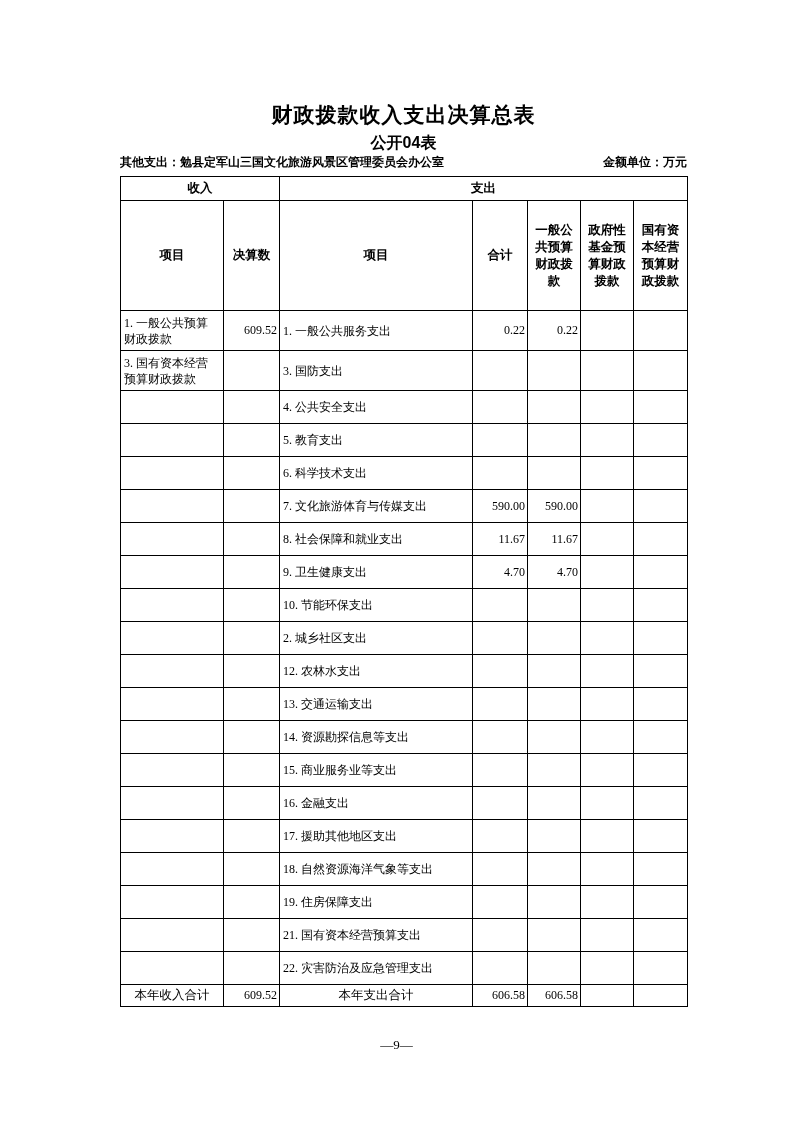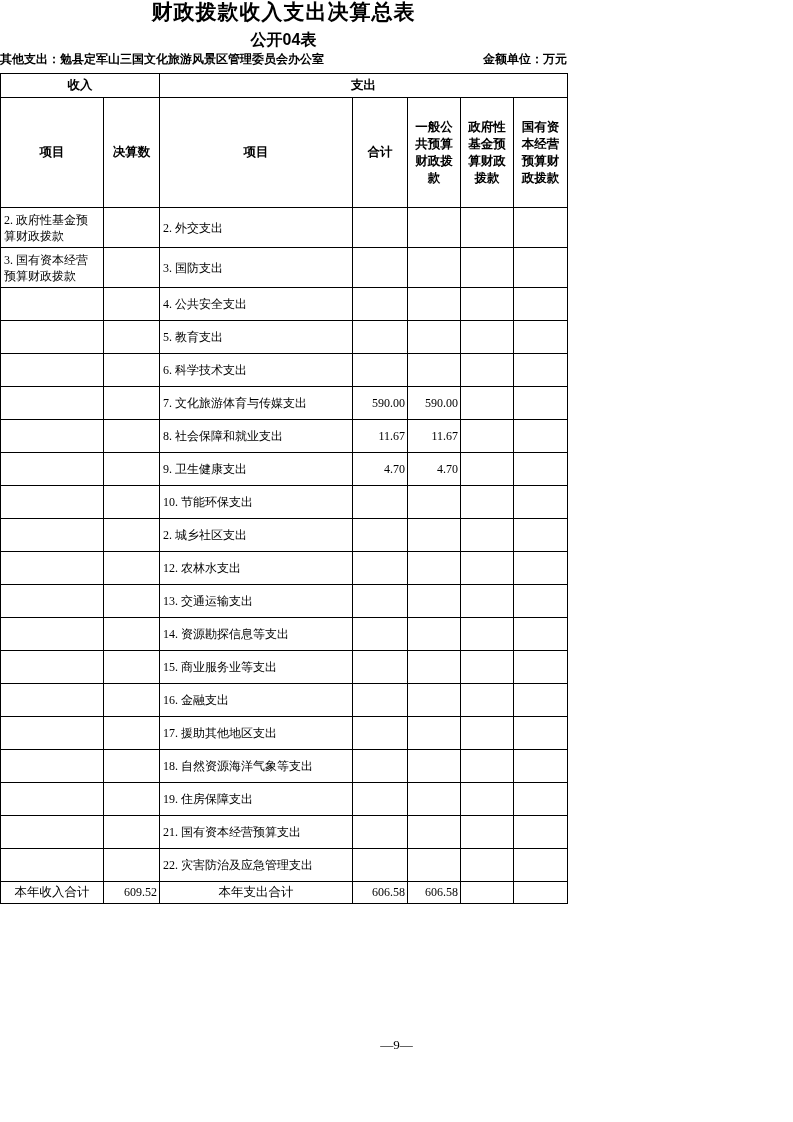--- a/index.html
+++ b/index.html
@@ -5,21 +5,21 @@
   * { box-sizing: border-box; }
   html, body { margin: 0; padding: 0; }
   body {
     width: 793px; height: 1122px;
     background: #ffffff;
     color: #000000;
     font-family: "Liberation Serif", "DejaVu Serif", serif;
     position: relative;
     overflow: hidden;
   }
-  .content { width: 567px; }
+  .content { margin-left: 120px; width: 567px; padding-top: 103px; }
   .hei { font-family: "Liberation Sans", "DejaVu Sans", sans-serif; font-weight: bold; }
   .title {
     margin: 0; font-size: 21px; line-height: 24px;
     text-align: center; letter-spacing: 1px;
   }
   .table-code { margin-top: 9px; font-size: 16px; line-height: 13px; text-align: center; }
   .meta-row {
     margin-top: 6px; display: flex; justify-content: space-between;
     font-size: 12px; line-height: 15px;
   }
@@ -81,25 +81,25 @@
         <th>决算数</th>
         <th>项目</th>
         <th>合计</th>
         <th class="narrow">一般公共预算财政拨款</th>
         <th class="narrow">政府性基金预算财政拨款</th>
         <th class="narrow">国有资本经营预算财政拨款</th>
       </tr>
     </thead>
     <tbody>
         <tr class="data-row tall">
-          <td class="cell-text">2. 政府性基金预算财政拨款</td>
-          <td class="cell-num"></td>
-          <td class="cell-text">2. 外交支出</td>
-          <td class="cell-num"></td>
-          <td class="cell-num"></td>
+          <td class="cell-text">1. 一般公共预算财政拨款</td>
+          <td class="cell-num">609.52</td>
+          <td class="cell-text">1. 一般公共服务支出</td>
+          <td class="cell-num">0.22</td>
+          <td class="cell-num">0.22</td>
           <td class="cell-num"></td>
           <td class="cell-num"></td>
         </tr>
         <tr class="data-row tall">
           <td class="cell-text">3. 国有资本经营预算财政拨款</td>
           <td class="cell-num"></td>
           <td class="cell-text">3. 国防支出</td>
           <td class="cell-num"></td>
           <td class="cell-num"></td>
           <td class="cell-num"></td>

